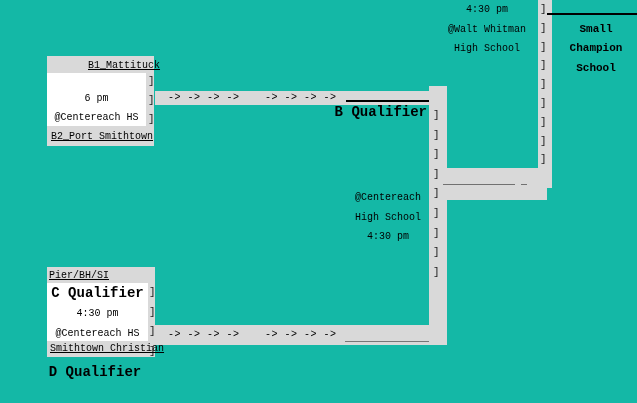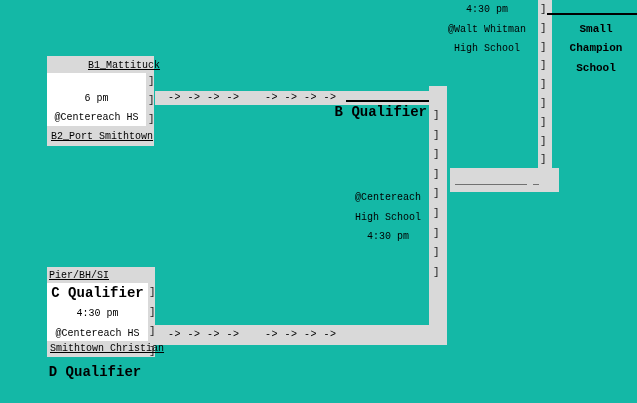--- a/index.html
+++ b/index.html
@@ -45,21 +45,21 @@
   .arrow-strip-2{left:155px;top:325px;width:292px;height:20px;}
   .arrows{position:absolute;top:0;height:100%;white-space:nowrap;letter-spacing:0.5px;}
   .arrow-strip-1 .arrows{line-height:14px;}
   .arrow-strip-2 .arrows{line-height:20px;}
   .arrows.g1{left:13px;}
   .arrows.g2{left:110px;}
   
   .slot-b-line{left:346px;top:85px;width:88px;height:15px;border-bottom:2px solid #000;}
   .b-qualifier{left:327px;top:104px;width:100px;height:17px;line-height:17px;text-align:right;white-space:nowrap;}
   .champ-line{left:547px;top:0;width:90px;height:13px;border-bottom:2px solid #000;}
-  .connector{left:450px;top:168px;width:109px;height:24px;line-height:27px;padding-left:5px;box-sizing:border-box;white-space:nowrap;overflow:hidden;color:#111;}
+  .connector{left:438px;top:168px;width:109px;height:32px;line-height:27px;padding-left:5px;box-sizing:border-box;white-space:nowrap;overflow:hidden;color:#111;}
   .slot-d{position:absolute;left:190px;top:0;height:20px;line-height:27px;white-space:nowrap;color:#222;}
   
   .final-info{left:437px;top:0;width:100px;}
   .champ{left:555px;top:19.6px;width:82px;}
   .semi-info{left:348px;top:188px;width:80px;}
 </style>
 </head>
 <body>
 
 <div id="stage">
@@ -148,15 +148,16 @@
       <span class="br">]</span>
     </div>
   <div class="abs smith-label">
     <span class="team">Smithtown Christian</span>
   </div>
   <div class="abs row qual d-qual">D Qualifier</div>
 
   <div class="abs gray arrow-strip-2">
     <span class="arrows g1">-&gt; -&gt; -&gt; -&gt;</span>
     <span class="arrows g2">-&gt; -&gt; -&gt; -&gt;</span>
+    <span class="slot-d">______________</span>
   </div>
 
 </div>
 
 </body></html>

